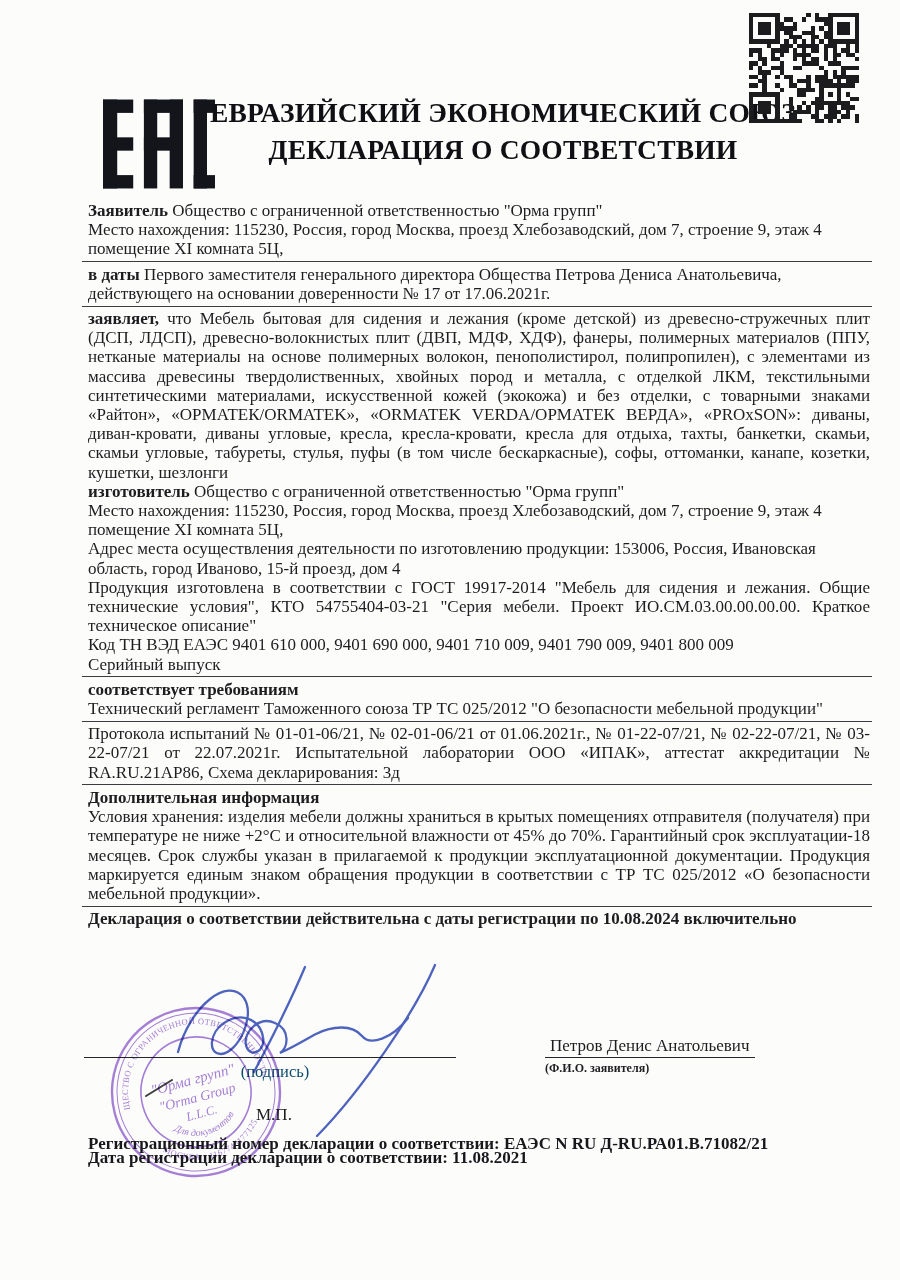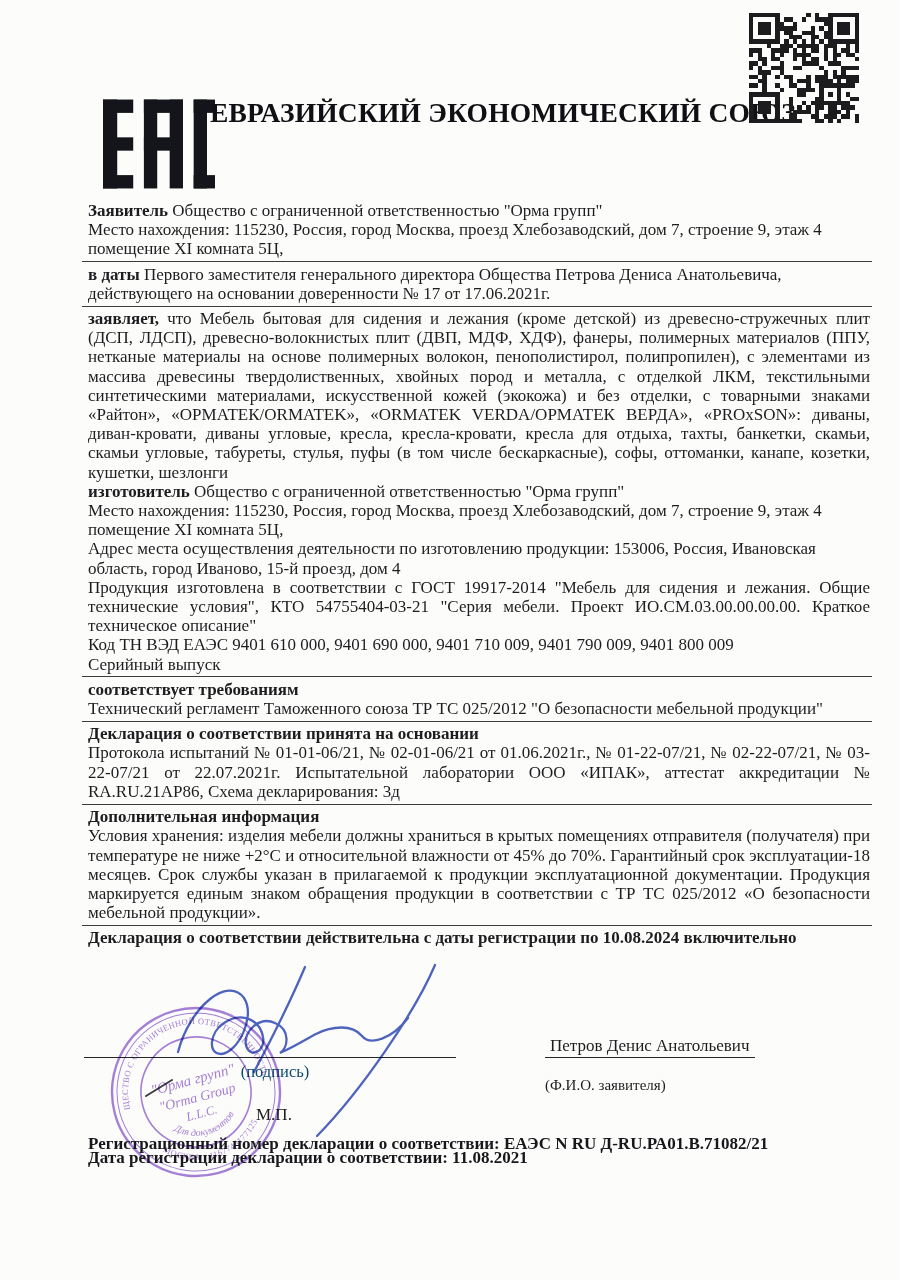--- a/index.html
+++ b/index.html
@@ -21,21 +21,21 @@
   .flow p{margin:0;}
   .just{text-align:justify;}
   .b{font-weight:bold;}
   .hr{height:0;border-top:1.8px solid #3c3c40;margin:2.5px 0 2.5px -6px;width:790px;}
   
   .sigline{position:absolute;left:84px;top:1057px;width:372px;border-top:1.6px solid #26262a;}
   .cap{position:absolute;font-size:16.5px;color:#0c4a6e;}
   .cap-sign{left:192px;top:1062px;width:166px;text-align:center;}
   .fio{position:absolute;left:545px;top:1036px;width:240px;text-align:left;font-size:17px;}
   .fio .name{display:inline-block;border-bottom:1.4px solid #26262a;padding:0 5px 1px;}
-  .fio .sub{font-size:15px;margin-top:19px;}
+  .fio .sub{font-size:12px;margin-top:3px;font-weight:bold;}
   .mp{position:absolute;left:256px;top:1105px;font-size:17px;}
   .footline{position:absolute;left:88px;font-weight:bold;font-size:17px;color:#17171c;}
   .reg-num{top:1134px;}
   .reg-date{top:1148px;}
   
   .stamp{position:absolute;left:108px;top:1004px;width:176px;height:176px;
          mix-blend-mode:multiply;opacity:.88;}
   .stamp text{font-family:"Liberation Serif","DejaVu Serif",serif;}
   .stamp .c-it{font-style:italic;}
   .sig-ink{position:absolute;left:60px;top:940px;width:420px;height:220px;
@@ -60,20 +60,21 @@
       <rect x="46" y="42.5" width="44" height="15"></rect>
 
       <rect x="102" y="0" width="15" height="100"></rect>
       <rect x="102" y="0" width="24" height="15"></rect>
       <rect x="102" y="85" width="24" height="15"></rect>
     </g>
   </svg>
 
   <div class="doc-title">
     <div>ЕВРАЗИЙСКИЙ ЭКОНОМИЧЕСКИЙ СОЮЗ</div>
+    <div>ДЕКЛАРАЦИЯ О СООТВЕТСТВИИ</div>
   </div>
 
   <svg id="qr" class="qr" viewBox="0 0 25 25" aria-hidden="true">
       <g fill="#1c1c1e">
         <rect x="0" y="0" width="1" height="1"></rect>
         <rect x="1" y="0" width="1" height="1"></rect>
         <rect x="2" y="0" width="1" height="1"></rect>
         <rect x="3" y="0" width="1" height="1"></rect>
         <rect x="4" y="0" width="1" height="1"></rect>
         <rect x="5" y="0" width="1" height="1"></rect>
@@ -425,21 +426,20 @@
     <p>Код ТН ВЭД ЕАЭС  9401 610 000, 9401 690 000, 9401 710 009, 9401 790 009, 9401 800 009</p>
     <p>Серийный выпуск</p>
 
     <div class="hr"></div>
 
     <p class="b">соответствует требованиям</p>
     <p>Технический регламент Таможенного союза ТР ТС 025/2012 "О безопасности мебельной продукции"</p>
 
     <div class="hr"></div>
 
-    <p class="b">Декларация о соответствии принята на основании</p>
     <p class="just">Протокола испытаний № 01-01-06/21, № 02-01-06/21 от 01.06.2021г., № 01-22-07/21, № 02-22-07/21, № 03-22-07/21 от 22.07.2021г. Испытательной лаборатории ООО «ИПАК», аттестат аккредитации № RA.RU.21АР86, Схема декларирования: 3д</p>
 
     <div class="hr"></div>
 
     <p class="b">Дополнительная информация</p>
     <p class="just">Условия хранения: изделия мебели должны храниться в крытых помещениях отправителя (получателя) при температуре не ниже +2°С и относительной влажности от 45% до 70%. Гарантийный срок эксплуатации-18 месяцев. Срок службы указан в прилагаемой к продукции эксплуатационной документации. Продукция маркируется единым знаком обращения продукции в соответствии с ТР ТС 025/2012 «О безопасности мебельной продукции».</p>
 
     <div class="hr"></div>
 
     <p class="b">Декларация о соответствии действительна с даты регистрации по  10.08.2024 включительно</p>

